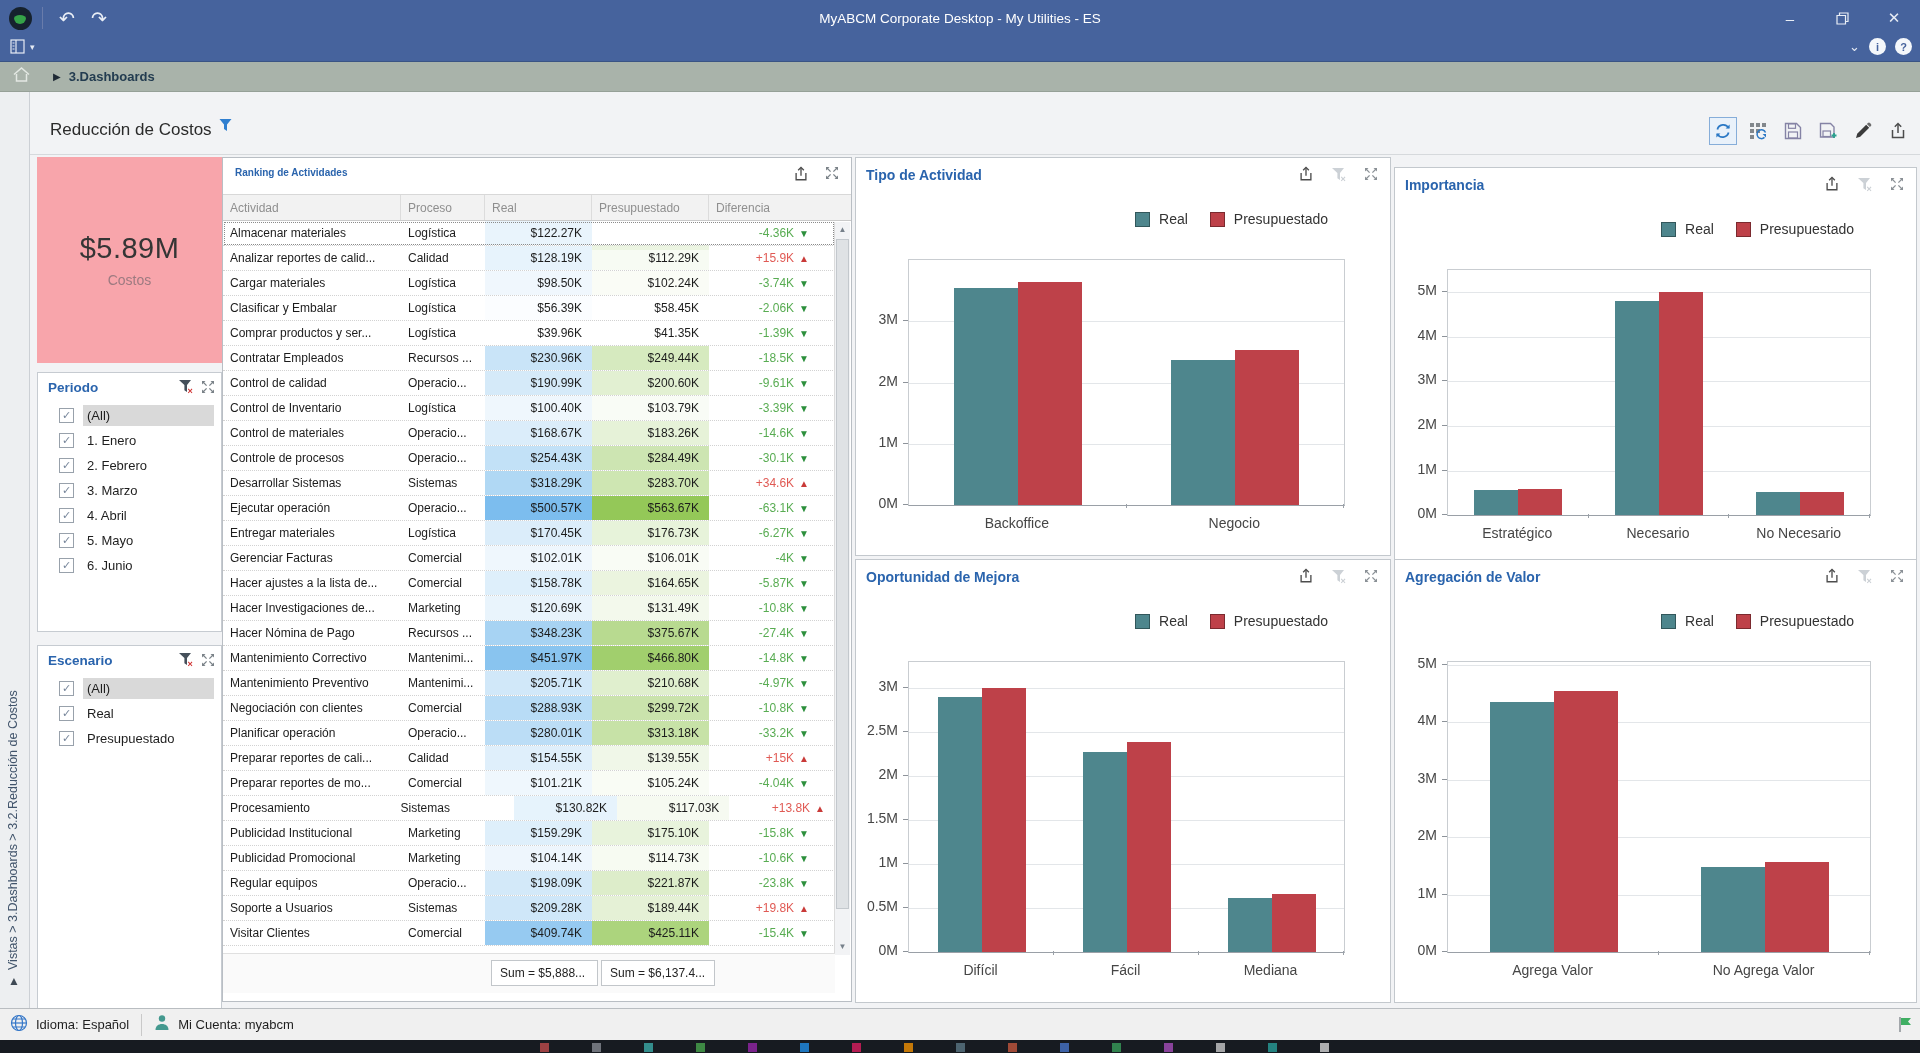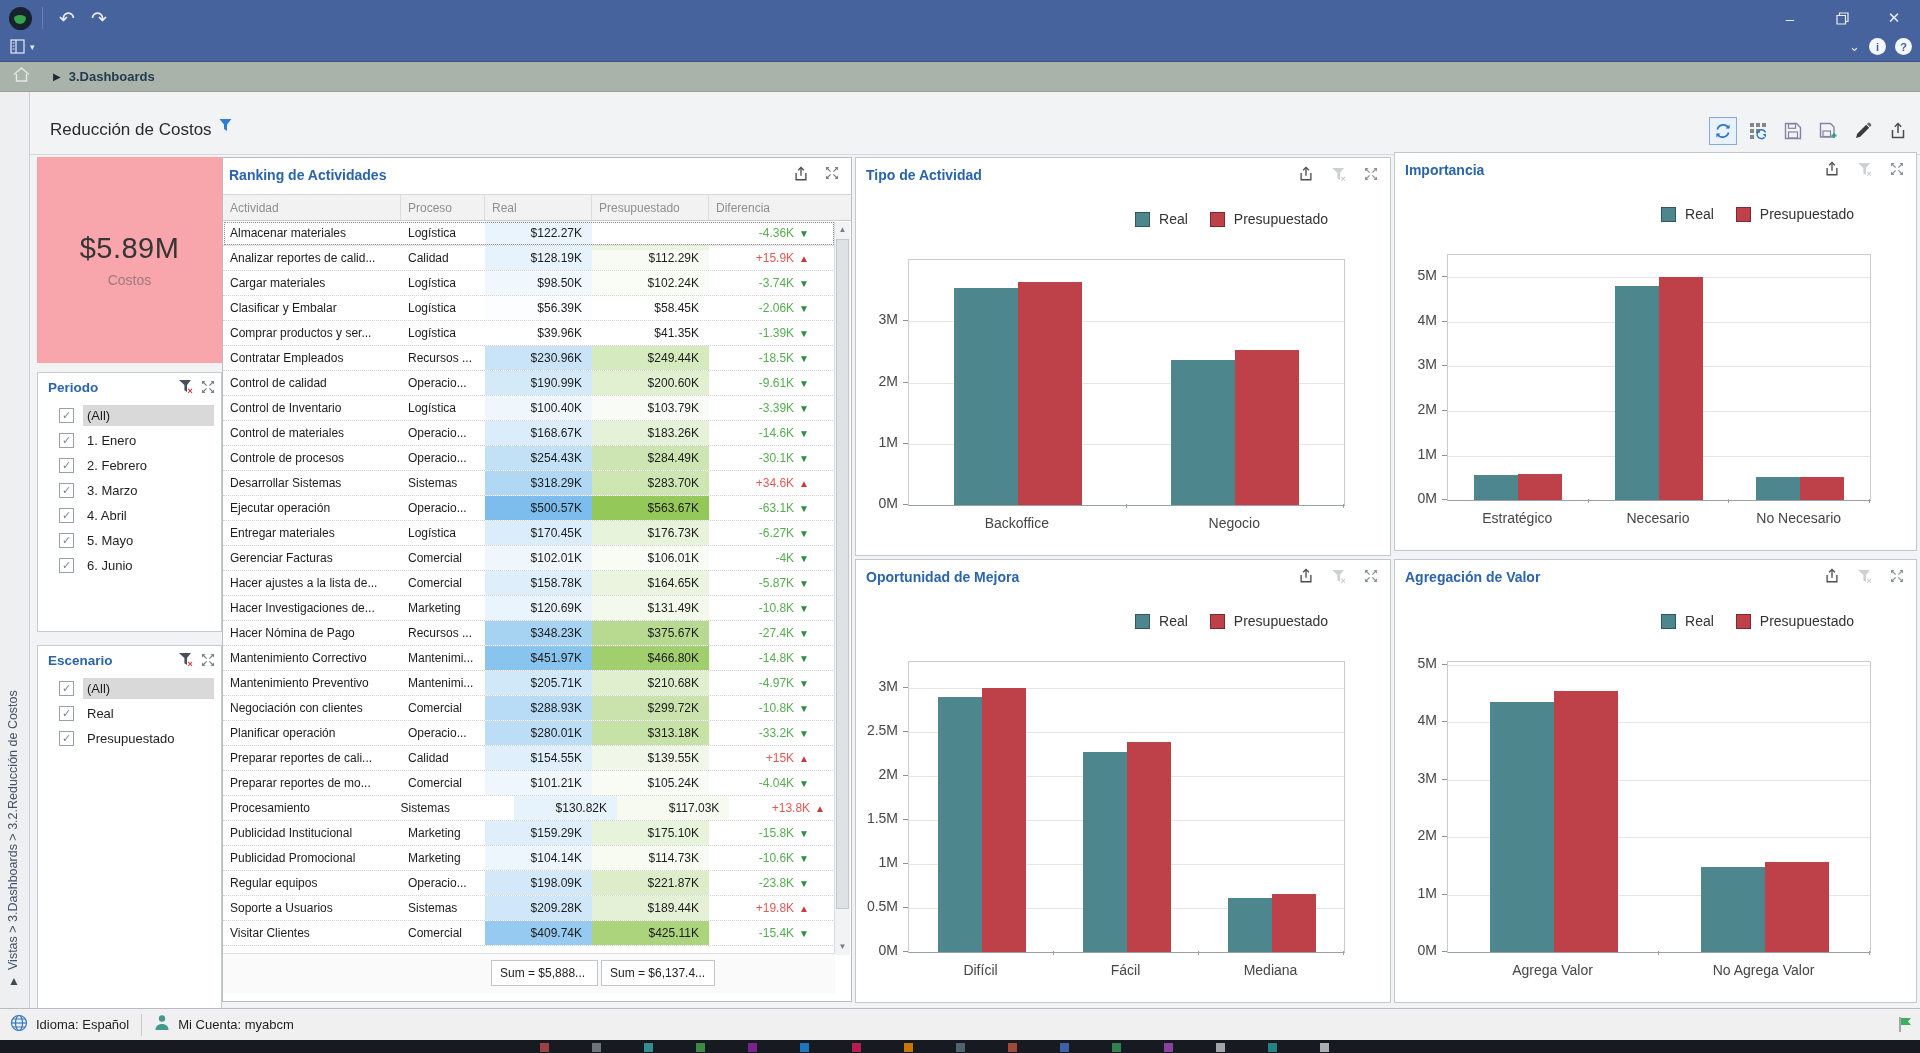--- a/index.html
+++ b/index.html
@@ -51,21 +51,21 @@
   .fp-header { position:relative; height:30px; }
   .fp-title { position:absolute; left:10px; top:7px; font-size:13.5px; font-weight:bold; color:#2a64ad; }
   .fp-icons { position:absolute; right:6px; top:6px; display:flex; gap:7px; align-items:center; }
   .chk-row { display:flex; align-items:center; height:25px; padding-left:21px; }
   .chk { width:15px; height:15px; border:1px solid #98a1ab; background:#fff; color:#76859a; font-size:11px; line-height:13px; text-align:center; flex:none; }
   .chk-label { font-size:13px; color:#1e1e1e; margin-left:9px; padding:3px 4px; flex:1; margin-right:7px; }
   .chk-row.hl .chk-label { background:#d9d9d9; }
   
   #table-panel { position:absolute; left:222px; top:157px; width:630px; height:845px; background:#ffffff; border:1px solid #b9bec4; }
   #table-title-row { position:relative; height:36px; }
-  #table-title { position:absolute; left:6px; top:9px; font-size:14px; font-weight:bold; color:#2a64ad; }
+  #table-title { position:absolute; left:12px; top:9px; font-size:10px; font-weight:bold; color:#2a64ad; }
   #table-title-icons { position:absolute; right:12px; top:8px; display:flex; gap:16px; }
   .thead { display:flex; height:27px; background:#f2f2f2; border-top:1px solid #d8d8d8; border-bottom:1px solid #c9c9c9; }
   .th { font-size:12px; color:#8f8f8f; padding:6px 0 0 7px; border-right:1px solid #dcdcdc; }
   .col-act{width:178px;} .col-proc{width:84px;} .col-real{width:107px;} .col-pres{width:117px;} .col-dif{width:110px;}
   #table-body { position:relative; height:733px; overflow:hidden; width:612px; }
   .trow { display:flex; height:25px; border-bottom:1px dotted #d2d2d2; background:#fff; }
   .trow.selected { outline:1px dotted #8a8a8a; outline-offset:-2px; }
   .td { font-size:12px; color:#1c1c1c; padding-top:5px; white-space:nowrap; overflow:hidden; }
   .td.col-act { padding-left:7px; }
   .td.col-proc { padding-left:7px; }
@@ -77,21 +77,21 @@
   .sb-arrow { position:absolute; left:0; width:15px; height:16px; background:#f2f3f5; color:#76808a; font-size:8px; text-align:center; line-height:16px; }
   #sb-up { top:0; } #sb-down { bottom:0; }
   #sb-thumb { position:absolute; left:1px; top:17px; width:13px; height:670px; background:#dfe2e5; border:1px solid #c3c8cd; }
   #sum-row { position:absolute; left:0; bottom:8px; width:612px; height:40px; background:#fafafa; border-top:1px solid #e0e0e0; }
   .sum-box { position:absolute; top:6px; height:26px; background:#fff; border:1px solid #c2c6ca; font-size:12px; color:#222; padding:5px 8px 0 8px; white-space:nowrap; overflow:hidden; }
   #sum-real { left:268px; width:107px; }
   #sum-pres { left:378px; width:114px; }
   
   .chart-panel { position:absolute; background:#ffffff; border:1px solid #c3c8cd; }
   #chart-0 { left:855px;  top:157px; width:536px; height:399px; }
-  #chart-1 { left:1394px; top:152px; width:523px; height:399px; }
+  #chart-1 { left:1394px; top:167px; width:523px; height:399px; }
   #chart-2 { left:855px;  top:559px; width:536px; height:444px; }
   #chart-3 { left:1394px; top:559px; width:523px; height:444px; }
   .chart-title { position:absolute; left:10px; top:9px; font-size:14px; font-weight:bold; color:#2a64ad; }
   .chart-icons { position:absolute; right:12px; top:8px; display:flex; gap:17px; align-items:center; }
   .legend { position:absolute; top:53px; right:62px; display:flex; align-items:center; font-size:14px; color:#333; }
   .legend .sq { width:15px; height:15px; margin-right:9px; border:1px solid rgba(0,0,0,.35); }
   .legend .entry2 { margin-left:22px; }
   .plot { position:absolute; left:52px; top:101px; right:45px; bottom:49px; border:1px solid #c9cdd1; border-bottom:1px solid #9aa0a7; background:#fff; }
   .y-tick-label, .x-tick-label { font-size:14px; color:#464646; }
   
@@ -109,20 +109,21 @@
 
 <div id="screen">
 
   <div id="titlebar" style="background: rgb(70, 99, 157);">
     <span class="app-logo">
         <i></i>
       </span>
     <span class="tb-sep"></span>
     <span class="tb-arrow">↶</span>
     <span class="tb-arrow">↷</span>
+    <div id="window-title">MyABCM Corporate Desktop - My Utilities - ES</div>
     <div class="win-controls">
       <div class="win-btn">–</div>
       <div class="win-btn">
         <svg width="13" height="13" viewBox="0 0 13 13">
             <path d="M3.5 3.5V1h8.5v8.5H9.5M1 3.5h8.5V12H1z" fill="none" stroke="#e9eef6" stroke-width="1.2"></path>
           </svg>
       </div>
       <div class="win-btn">✕</div>
     </div>
   </div>

